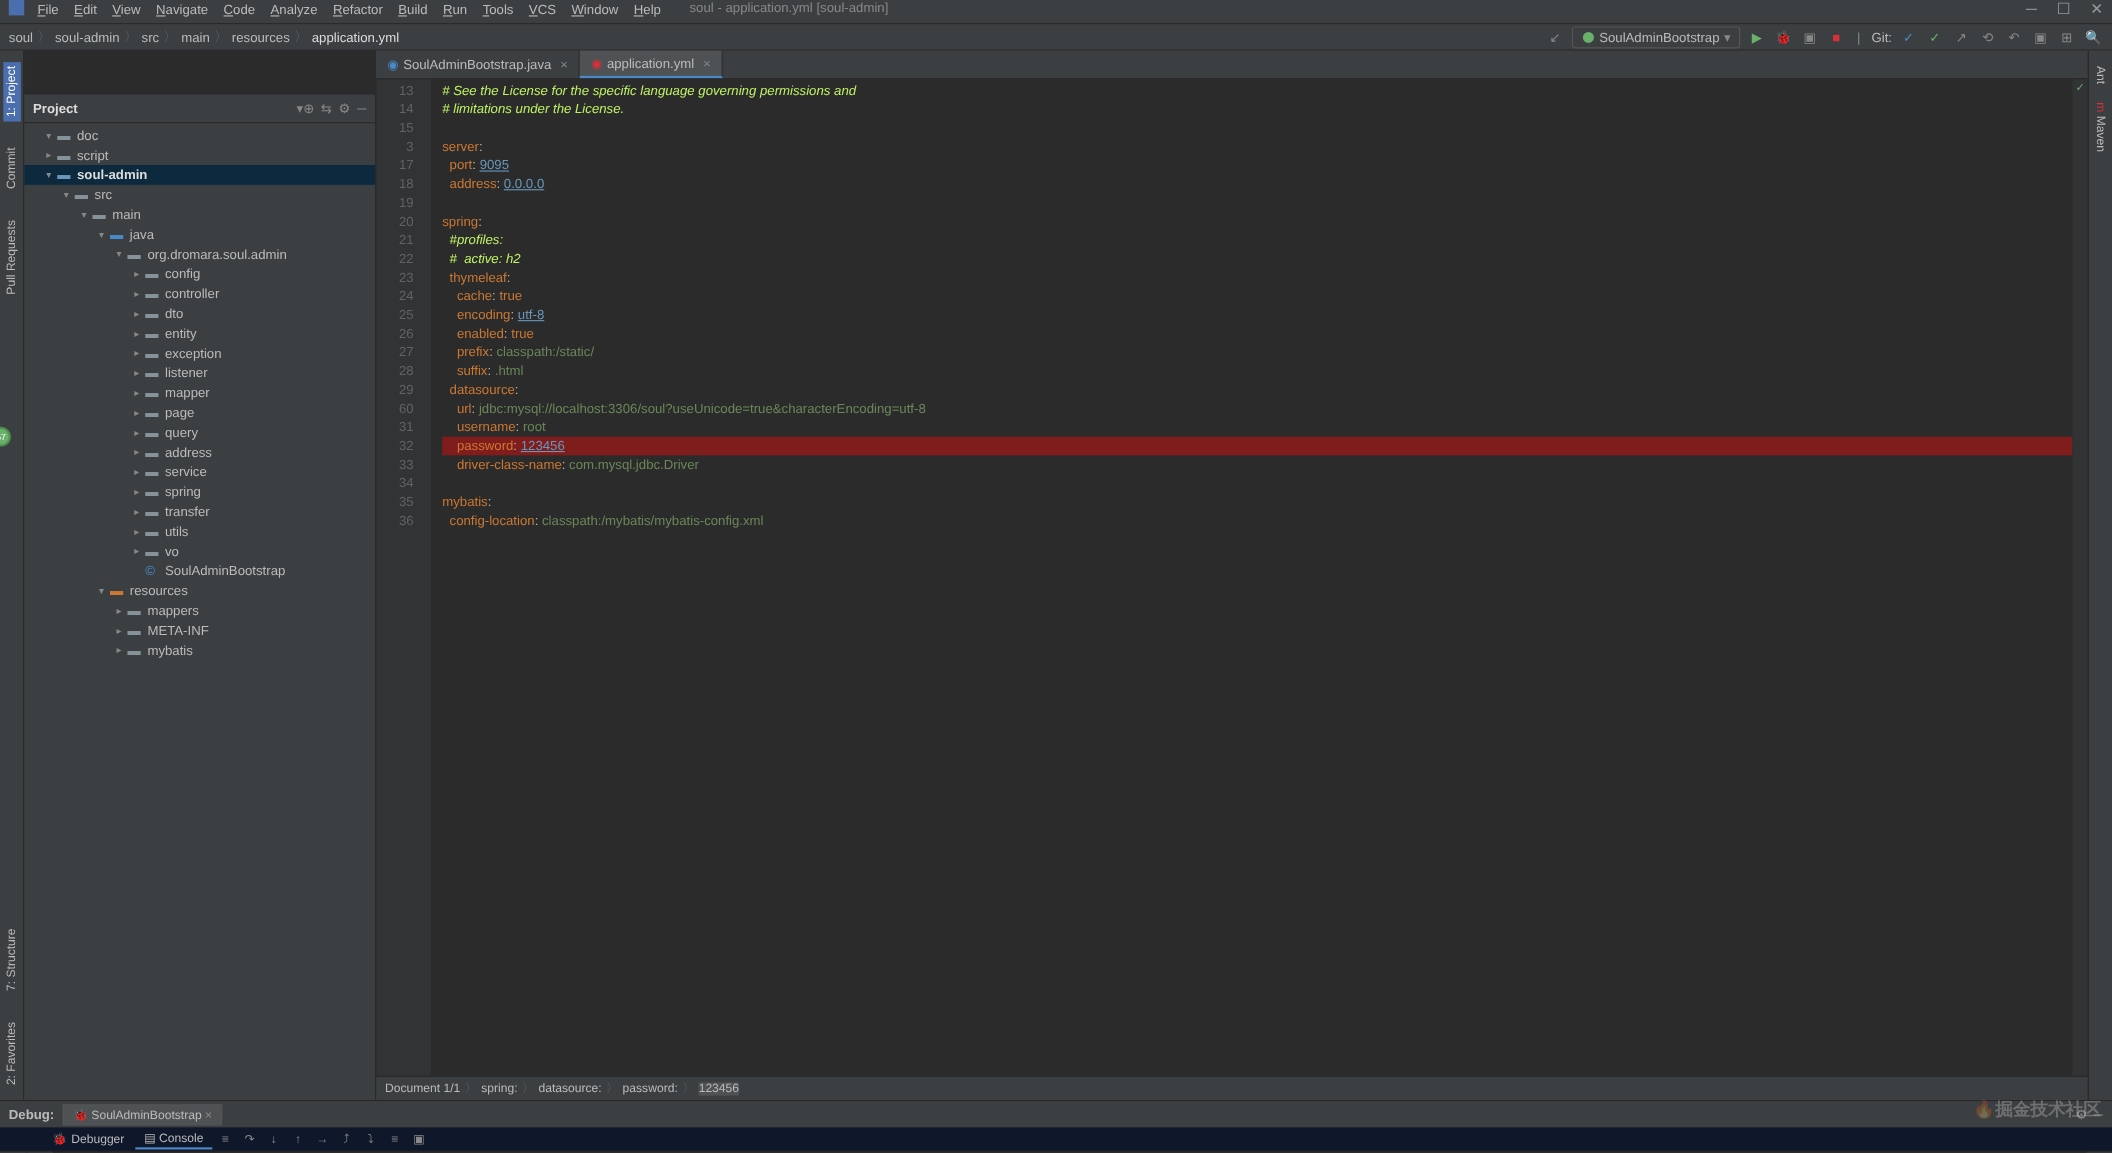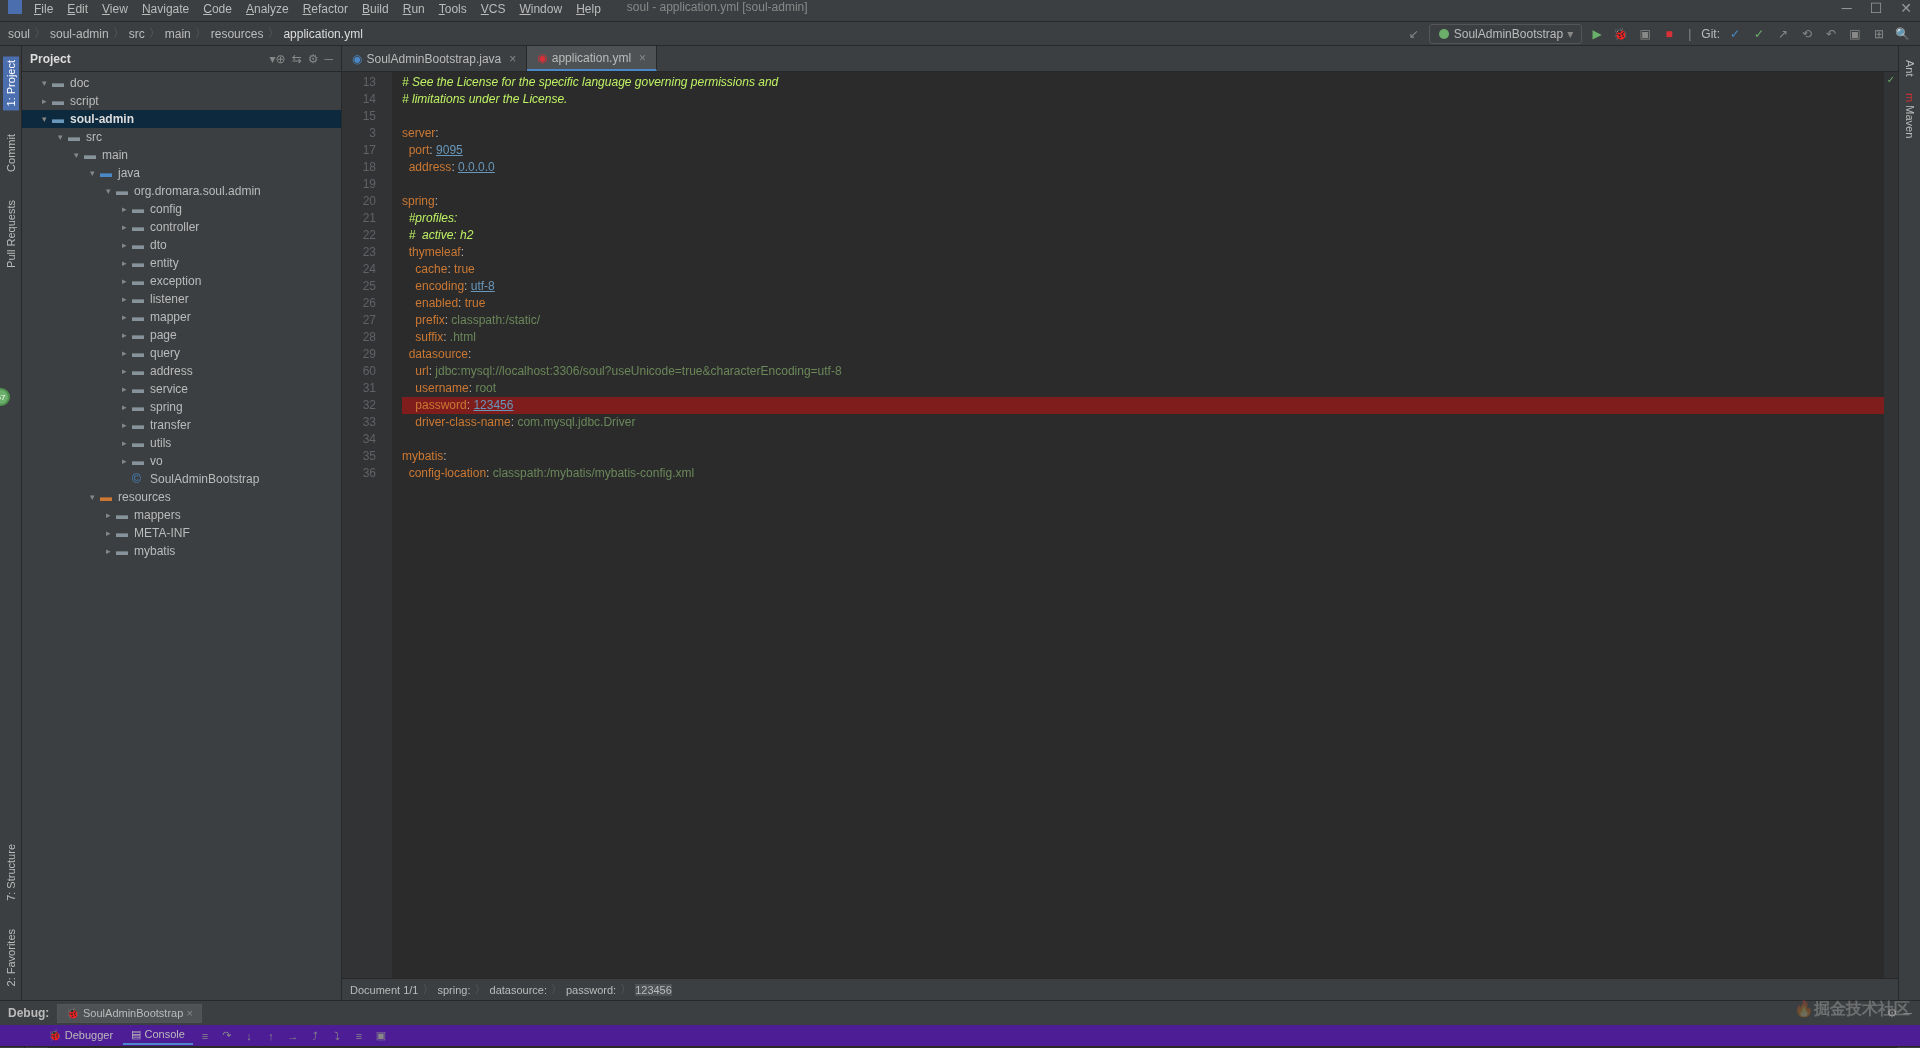--- a/index.html
+++ b/index.html
@@ -25,21 +25,21 @@
 
 
 .main-layout { display: flex; height: calc(100% - 46px - 26px - 22px); }
 
 
 .left-gutter { width: 22px; background: #3c3f41; border-right: 1px solid #282828; display: flex; flex-direction: column; align-items: center; padding-top: 10px; gap: 20px; }
 .gutter-tab { writing-mode: vertical-rl; transform: rotate(180deg); font-size: 11px; color: #bbb; padding: 4px 2px; cursor: pointer; }
 .gutter-tab.active { background: #4b6eaf; color: #fff; }
 
 
-.project-panel { width: 320px; background: #3c3f41; border-right: 1px solid #282828; display: flex; flex-direction: column; }
+.project-panel { width: 320px; background: #3c3f41; border-right: 1px solid #282828; display: flex; flex-direction: column; margin-top: 40px; }
 .project-header { height: 26px; display: flex; align-items: center; padding: 0 8px; border-bottom: 1px solid #282828; }
 .project-header-title { flex: 1; font-size: 12px; font-weight: bold; color: #ddd; }
 .project-header-icons { display: flex; gap: 6px; }
 .project-tree { flex: 1; overflow-y: auto; padding: 2px 0; font-size: 12px; }
 .tree-node { display: flex; align-items: center; height: 18px; padding-left: 8px; cursor: pointer; white-space: nowrap; }
 .tree-node.selected { background: #0d293e; }
 .tree-arrow { width: 10px; color: #888; font-size: 9px; }
 .tree-icon { width: 14px; height: 14px; margin-right: 4px; }
 
 
@@ -62,21 +62,21 @@
 
 
 .right-gutter { width: 22px; background: #3c3f41; border-left: 1px solid #282828; display: flex; flex-direction: column; align-items: center; padding-top: 10px; }
 .rgutter-tab { writing-mode: vertical-rl; font-size: 11px; color: #bbb; padding: 4px 2px; }
 
 
 .debug-panel { border-top: 1px solid #282828; background: #2b2b2b; display: flex; flex-direction: column; }
 .debug-header { height: 24px; background: #3c3f41; display: flex; align-items: center; padding: 0 8px; }
 .debug-tab-small { padding: 2px 8px; border: 1px solid #555; background: #4e5254; margin-left: 8px; font-size: 11px; }
 .debug-header-right { margin-left: auto; display: flex; gap: 6px; }
-.debug-tabs { height: 22px; background: #4c1d95; display: flex; align-items: center; padding-left: 40px; gap: 2px; border-bottom: 1px solid #282828; }
+.debug-tabs { height: 22px; background: #0f172a; display: flex; align-items: center; padding-left: 40px; gap: 2px; border-bottom: 1px solid #282828; }
 .debug-sub-tab { padding: 2px 8px; font-size: 11px; cursor: pointer; }
 .debug-sub-tab.active { border-bottom: 2px solid #4a88c7; }
 .debug-body { display: flex; flex: 1; }
 .debug-left-toolbar { width: 24px; background: #3c3f41; display: flex; flex-direction: column; align-items: center; padding-top: 4px; gap: 4px; }
 .debug-left-toolbar2 { width: 24px; background: #3c3f41; display: flex; flex-direction: column; align-items: center; padding-top: 4px; gap: 4px; border-left: 1px solid #282828; }
 .tb-icon { width: 16px; height: 16px; display: flex; align-items: center; justify-content: center; font-size: 11px; }
 .console { flex: 1; font-family: "Consolas", monospace; font-size: 12px; line-height: 17px; padding: 4px 8px; overflow: hidden; color: #bbb; }
 
 .watermark { position: absolute; right: 10px; bottom: 28px; color: rgba(255,255,255,0.25); font-size: 16px; font-weight: bold; pointer-events: none; }
 

